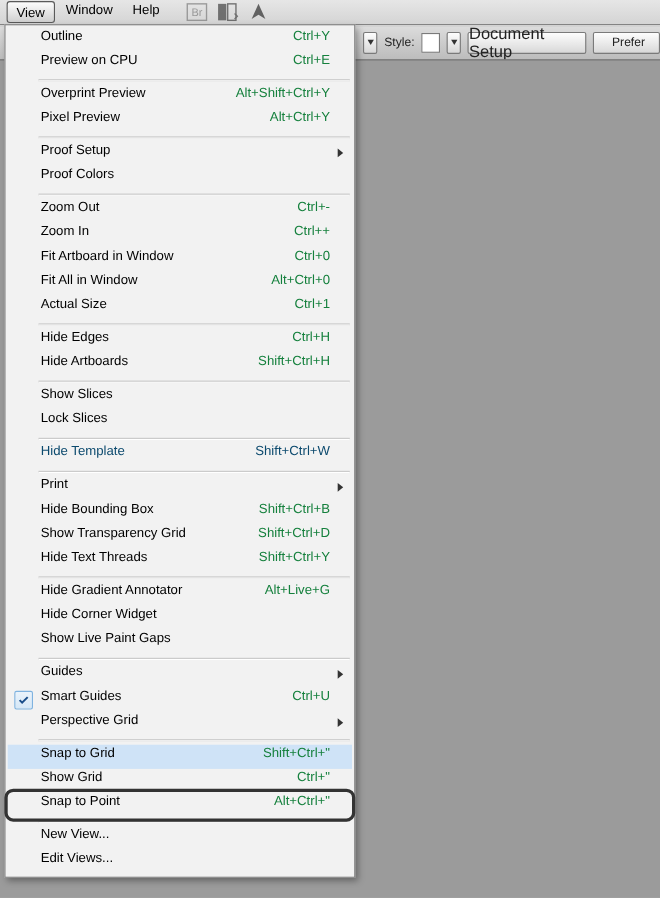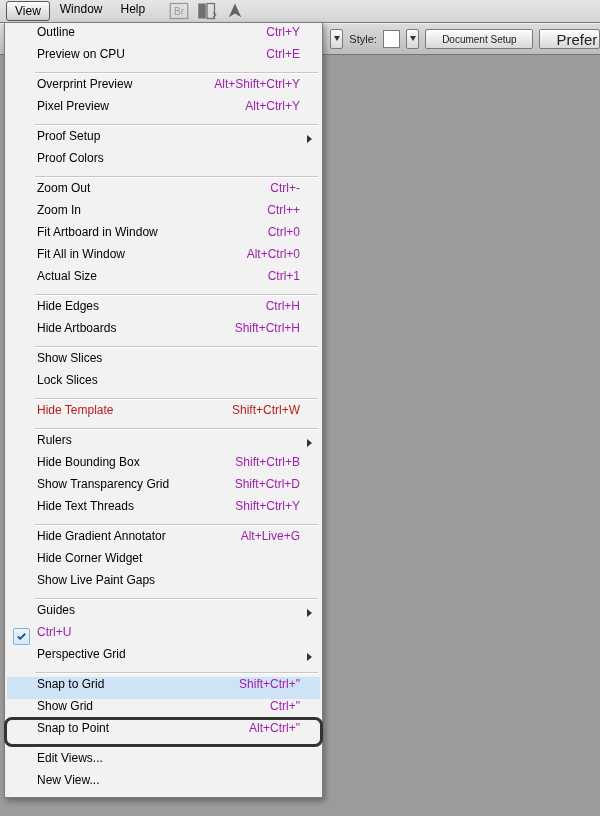--- a/index.html
+++ b/index.html
@@ -5,29 +5,29 @@
   html,body{margin:0;padding:0;font-family:"Segoe UI",Tahoma,sans-serif;font-size:12px;color:#000;background:#9b9b9b;width:600px;height:816px;overflow:hidden}
   .menubar{height:22px;background:linear-gradient(#e6e6e6,#d4d4d4);border-bottom:1px solid #7a7a7a;display:flex;align-items:stretch;padding-left:6px;gap:2px}
   .menubar-item{display:flex;align-items:flex-start;padding:2px 8px;cursor:default}
   .menubar-item.active{background:linear-gradient(#fdfdfd,#cfcfcf);border:1px solid #5a5a5a;border-radius:3px;margin:1px 0}
   .menubar-icons{display:flex;align-items:center;gap:8px;margin-left:14px}
   .mb-ico{width:20px;height:16px;display:flex;align-items:center;justify-content:center;opacity:.8}
   .toolbar{height:30px;background:linear-gradient(#dcdcdc,#bcbcbc);border-top:1px solid #eee;border-bottom:1px solid #6f6f6f;display:flex;align-items:center;padding-left:330px;gap:6px;font-size:11px;color:#222}
   .tb-btn{border:1px solid #7a7a7a;background:linear-gradient(#fdfdfd,#d8d8d8);height:18px;display:flex;align-items:center;justify-content:center;border-radius:2px}
   .tb-drop{width:12px}
   .tb-style-sw{width:16px;height:16px;border:1px solid #7a7a7a;background:#fff}
-  .tb-doc{width:112px;font-size:10px}
-  .tb-pref{width:45px;font-size:15px;justify-content:flex-start;padding-left:16px}
+  .tb-doc{width:112px;font-size:15px}
+  .tb-pref{width:45px;font-size:11px;justify-content:flex-start;padding-left:16px}
   .canvas{position:absolute;top:54px;left:0;right:0;bottom:0;background:#9b9b9b;border-top:1px solid #777}
   
   .menu{position:absolute;top:22px;left:4px;width:313px;background:#f2f2f2;border:1px solid #7d7d7d;box-shadow:2px 3px 6px rgba(0,0,0,.35);padding:2px 2px}
   .mi{display:flex;align-items:flex-start;height:22px;padding:0 20px 0 30px;position:relative;white-space:nowrap}
   .mi .lbl{flex:1}
-  .mi .sc{color:#a21caf}
-  .mi.disabled .lbl,.mi.disabled .sc{color:#b91c1c}
+  .mi .sc{color:#15803d}
+  .mi.disabled .lbl,.mi.disabled .sc{color:#0c4a6e}
   .mi .arrow{position:absolute;right:8px;top:6px;width:0;height:0;border-top:4px solid transparent;border-bottom:4px solid transparent;border-left:5px solid #333}
   .sep{height:1px;margin:3px 2px 3px 28px;background:#c6c6c6;border-bottom:1px solid #fff}
   
   .check-box{position:absolute;left:6px;top:3px;width:15px;height:15px;border:1px solid #7fb3e0;background:linear-gradient(#eaf3fb,#d6e8f7);border-radius:2px;display:flex;align-items:center;justify-content:center}
   .check-box svg{width:11px;height:11px}
   
   .mi.hover{background:#cfe3f7}
   .hl-wrap{position:absolute;left:4px;width:313px;border:3px solid #333;border-radius:8px;pointer-events:none}
 </style>
 </head>
@@ -151,21 +151,21 @@
   <div class="mi">
       <span class="lbl">Lock Slices</span>
     </div>
   <div class="sep"></div>
   <div class="mi disabled">
       <span class="lbl">Hide Template</span>
       <span class="sc">Shift+Ctrl+W</span>
     </div>
   <div class="sep"></div>
   <div class="mi">
-      <span class="lbl">Rulers</span>
+      <span class="lbl">Print</span>
       <span class="arrow"></span>
     </div>
   <div class="mi">
       <span class="lbl">Hide Bounding Box</span>
       <span class="sc">Shift+Ctrl+B</span>
     </div>
   <div class="mi">
       <span class="lbl">Show Transparency Grid</span>
       <span class="sc">Shift+Ctrl+D</span>
     </div>
@@ -188,20 +188,21 @@
   <div class="mi">
       <span class="lbl">Guides</span>
       <span class="arrow"></span>
     </div>
   <div class="mi">
     <span class="check-box">
         <svg viewBox="0 0 12 12">
           <path d="M2 6l2.5 2.5L10 3" fill="none" stroke="#1a4e8a" stroke-width="2"></path>
         </svg>
       </span>
+    <span class="lbl">Smart Guides</span>
       <span class="sc">Ctrl+U</span>
   </div>
   <div class="mi">
       <span class="lbl">Perspective Grid</span>
       <span class="arrow"></span>
     </div>
   <div class="sep"></div>
   <div class="mi hover" id="snap-row">
       <span class="lbl">Snap to Grid</span>
       <span class="sc">Shift+Ctrl+"</span>
@@ -209,20 +210,20 @@
   <div class="mi">
       <span class="lbl">Show Grid</span>
       <span class="sc">Ctrl+"</span>
     </div>
   <div class="mi">
       <span class="lbl">Snap to Point</span>
       <span class="sc">Alt+Ctrl+"</span>
     </div>
   <div class="sep"></div>
   <div class="mi">
+      <span class="lbl">New View...</span>
+    </div>
+  <div class="mi">
       <span class="lbl">Edit Views...</span>
     </div>
-  <div class="mi">
-      <span class="lbl">New View...</span>
-    </div>
 </div>
 
 <div class="hl-wrap" id="hl" style="top: 717px; height: 24px;"></div>
 
 </body></html>

